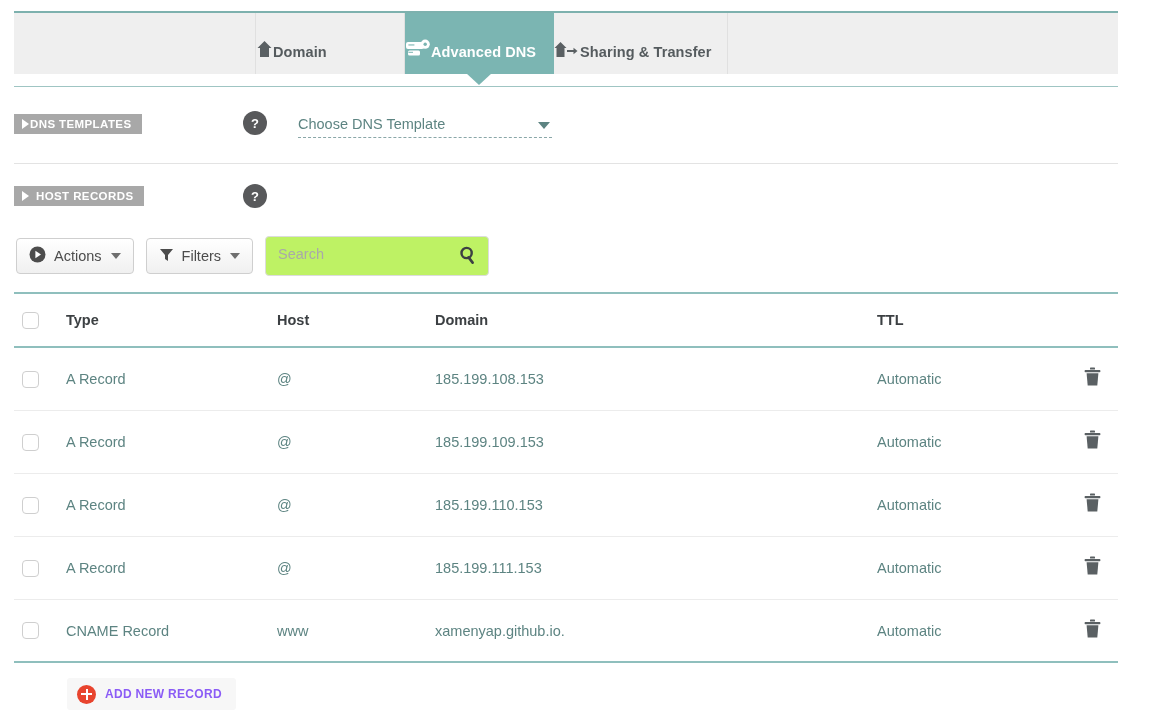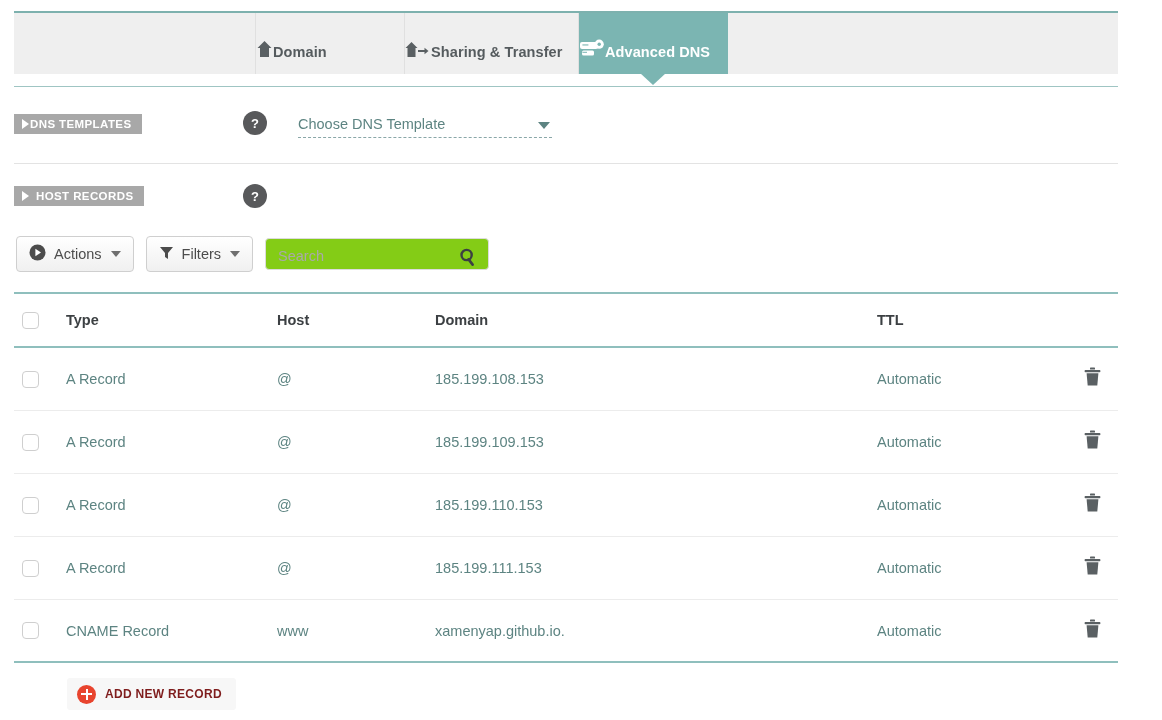--- a/index.html
+++ b/index.html
@@ -160,22 +160,22 @@
   }
   .btn .blabel { margin: 0 9px 0 8px; }
   .btn .dncaret {
     width: 0; height: 0;
     border-left: 5px solid transparent;
     border-right: 5px solid transparent;
     border-top: 6px solid #6f6f6f;
   }
   .searchbox {
     position: relative;
-    width: 224px; height: 32px;
-    background: #84cc16;
+    width: 224px; height: 40px;
+    background: #bef264;
     border: 1px solid #dcdcdc;
     border-radius: 4px;
   }
   .searchbox input {
     position: absolute;
     left: 10px; top: 0;
     width: 180px; height: 34px;
     border: 0; outline: 0;
     background: transparent;
     font-family: "Liberation Sans", sans-serif;
@@ -250,21 +250,21 @@
   .addbtn .plus::before, .addbtn .plus::after {
     content: "";
     position: absolute;
     background: #fff;
   }
   .addbtn .plus::before { left: 4px; top: 8.5px; width: 11px; height: 2px; }
   .addbtn .plus::after  { top: 4px; left: 8.5px; height: 11px; width: 2px; }
   .addbtn .alabel {
     font-size: 12px;
     font-weight: 700;
-    color: #7f1d1d;
+    color: #8b5cf6;
     letter-spacing: .3px;
     text-align: center;
   }
 </style>
 </head>
 <body>
 
 <div id="page">
 
   <div class="tabbar">
@@ -272,44 +272,44 @@
 
     <div class="tab">
       <span class="ticon">
         <svg width="17" height="18" viewBox="0 0 17 18">
           <path d="M8.5 1 L15.5 8 L13 8 L13 17 L4 17 L4 8 L1.5 8 Z" fill="#5a6063"></path>
         </svg>
       </span>
       <span class="tlabel">Domain</span>
     </div>
 
-
-    <div class="tab wide">
-      <span class="ticon">
-        <svg width="26" height="19" viewBox="0 0 26 19">
-          <path d="M6.5 2 L12.5 8 L10.5 8 L10.5 17 L2.5 17 L2.5 8 L0.5 8 Z" fill="#5a6063"></path>
-          <path d="M13 11 L22 11" stroke="#5a6063" stroke-width="2" fill="none"></path>
-          <path d="M19.5 7.8 L23.5 11 L19.5 14.2 Z" fill="#5a6063"></path>
-        </svg>
-      </span>
-      <span class="tlabel">Sharing &amp; Transfer</span>
-    </div>
 
     <div class="tab active">
       <span class="ticon">
         <svg width="26" height="20" viewBox="0 0 26 20">
           <rect x="1" y="3" width="18" height="7" rx="2" fill="#ffffff"></rect>
           <rect x="3" y="11.5" width="12" height="5" rx="1.5" fill="#ffffff"></rect>
           <rect x="3.4" y="5.4" width="6" height="1.1" fill="#7bb5b2"></rect>
           <rect x="3.4" y="12.8" width="4.6" height="1" fill="#7bb5b2"></rect>
           <circle cx="20.2" cy="5.2" r="4.6" fill="#ffffff"></circle>
           <circle cx="20.2" cy="5.2" r="1.7" fill="#7bb5b2"></circle>
         </svg>
       </span>
       <span class="tlabel">Advanced DNS</span>
+    </div>
+
+    <div class="tab wide">
+      <span class="ticon">
+        <svg width="26" height="19" viewBox="0 0 26 19">
+          <path d="M6.5 2 L12.5 8 L10.5 8 L10.5 17 L2.5 17 L2.5 8 L0.5 8 Z" fill="#5a6063"></path>
+          <path d="M13 11 L22 11" stroke="#5a6063" stroke-width="2" fill="none"></path>
+          <path d="M19.5 7.8 L23.5 11 L19.5 14.2 Z" fill="#5a6063"></path>
+        </svg>
+      </span>
+      <span class="tlabel">Sharing &amp; Transfer</span>
     </div>
 
     <div class="tab-spacer-right"></div>
   </div>
   <div class="tabbar-underline"></div>
 
   <div class="badge" style="left:14px; top:114px;padding-left:16px;">
     <span class="arrow"></span>
     <span>DNS TEMPLATES</span>
   </div>

